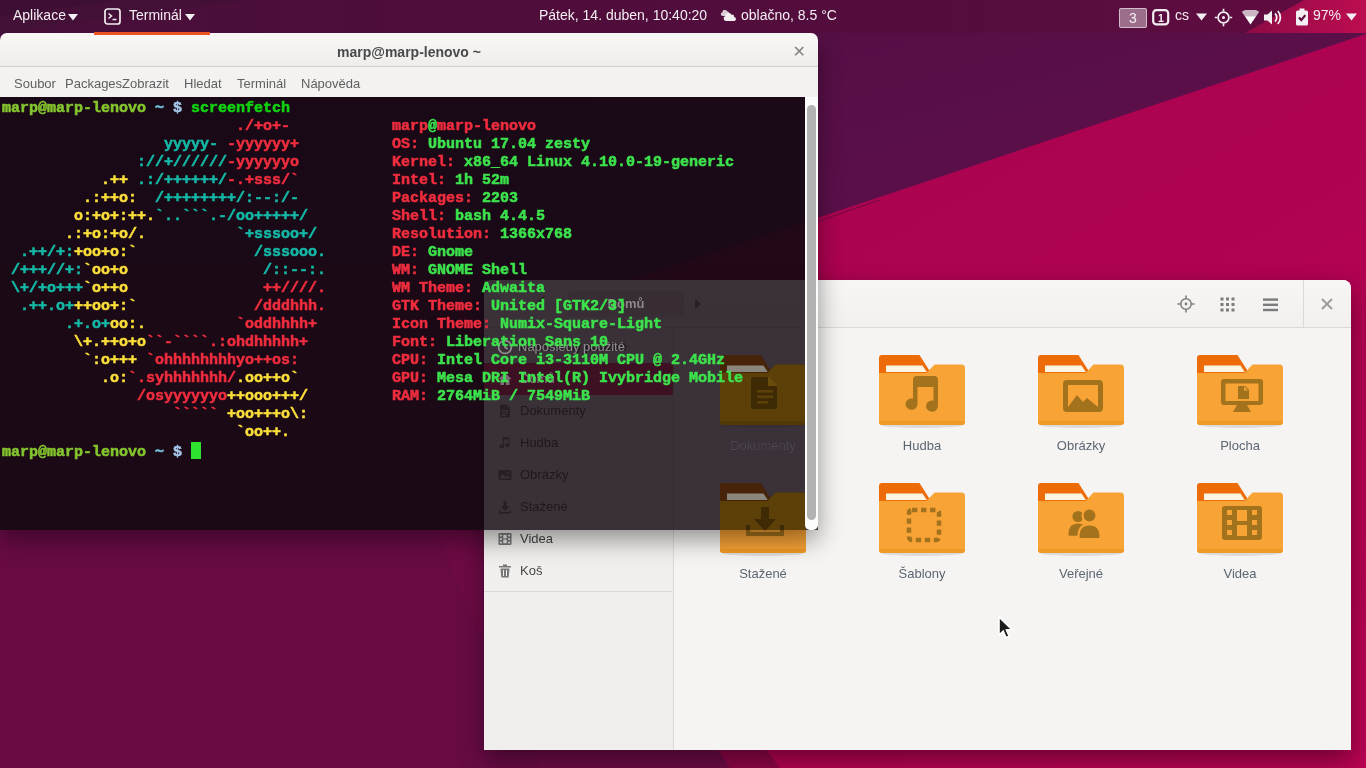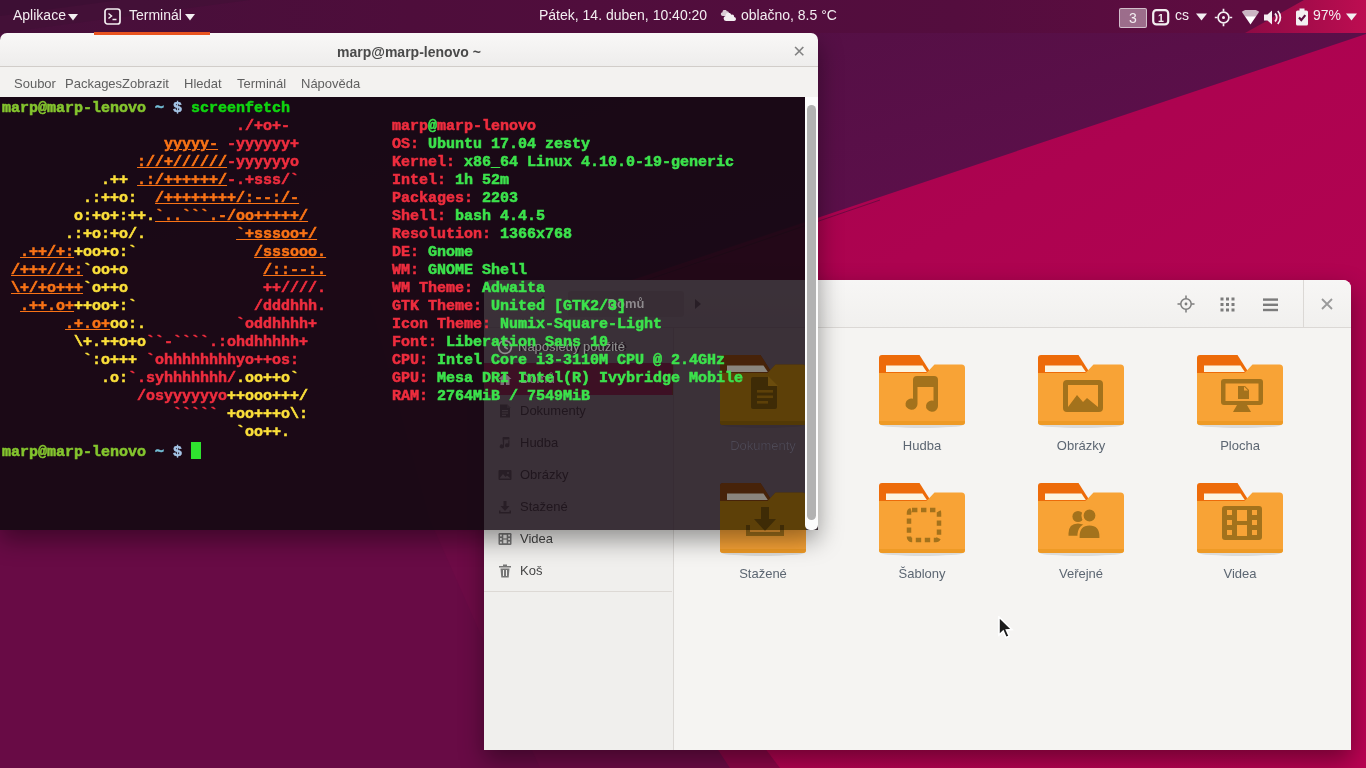--- a/index.html
+++ b/index.html
@@ -10,21 +10,21 @@
 
 #term{position:absolute;left:0;top:33px;width:818px;height:497px;z-index:30;box-shadow:0 10px 24px rgba(0,0,0,.40);border-radius:7px 7px 0 0;}
 #ttitle{position:absolute;left:0;top:0;width:818px;height:33px;background:linear-gradient(#f9f8f7,#eeedec);border-bottom:1px solid #d1cdc9;border-radius:7px 7px 0 0;}
 #ttitle .t{position:absolute;left:0;right:0;top:11px;text-align:center;font-weight:bold;font-size:14px;color:#4a4a4a;}
 #tmenu{position:absolute;left:0;top:34px;width:818px;height:30px;background:#f3f2f0;font-size:13px;color:#606060;}
 #tmenu span{position:absolute;top:9px;}
 #tbody{position:absolute;left:0;top:64px;width:818px;height:433px;background:rgba(26,14,24,0.85);}
 #tscreen{position:absolute;left:0;top:64px;width:818px;height:433px;font-family:"Liberation Mono",monospace;font-weight:bold;font-size:15px;line-height:18px;white-space:pre;-webkit-text-stroke:0.55px currentColor;}
 #tscreen pre{margin:0;position:absolute;font:inherit;}
 .cR{color:#ee2d3e;}
-.cW{color:#f97316;text-decoration:underline;}
+.cW{color:#14b8a6;}
 .cY{color:#fbdf3a;}
 .cG{color:#3ce24c;}
 .cP{color:#84c52e;}
 .cT{color:#74c0d8;}
 .cB{color:#a6c6e8;}
 .cC{color:#10d310;}
 
 #tsb{position:absolute;left:805px;top:64px;width:13px;height:433px;background:#fcfcfc;border-radius:0 0 5px 5px;}
 #tsbthumb{position:absolute;left:2px;top:8px;width:9px;height:415px;background:#b2b2b2;border-radius:5px;}
 

